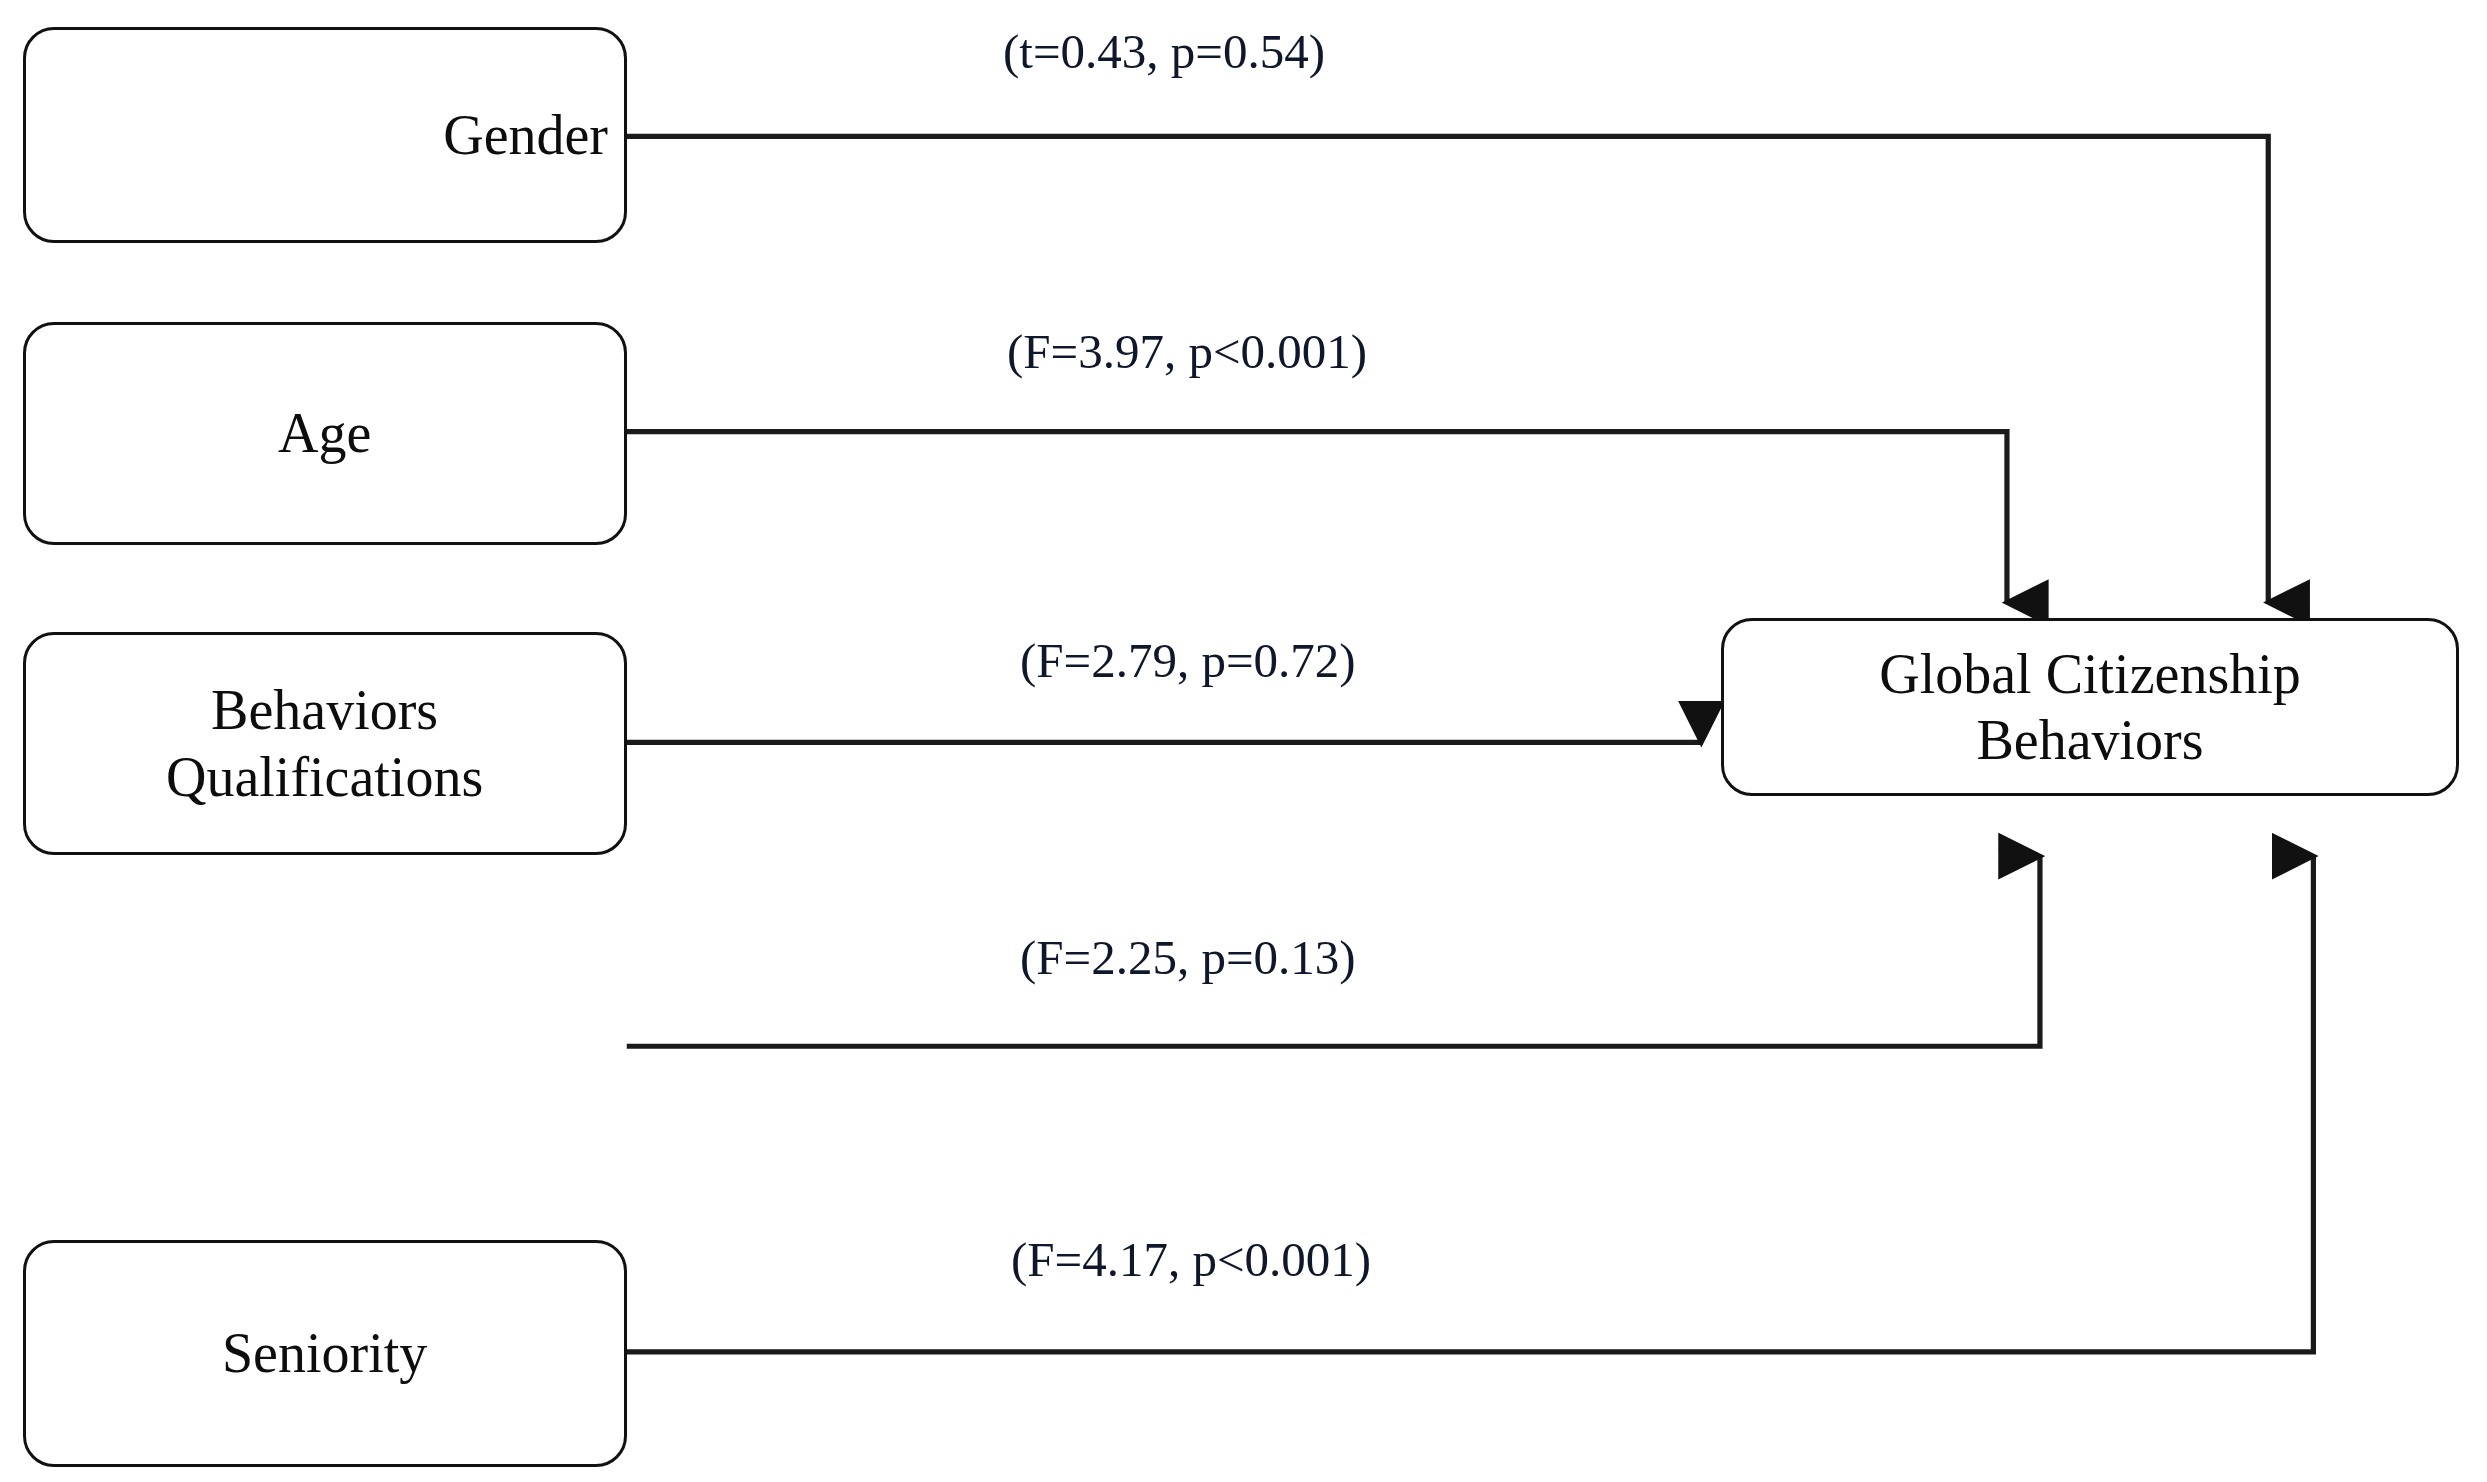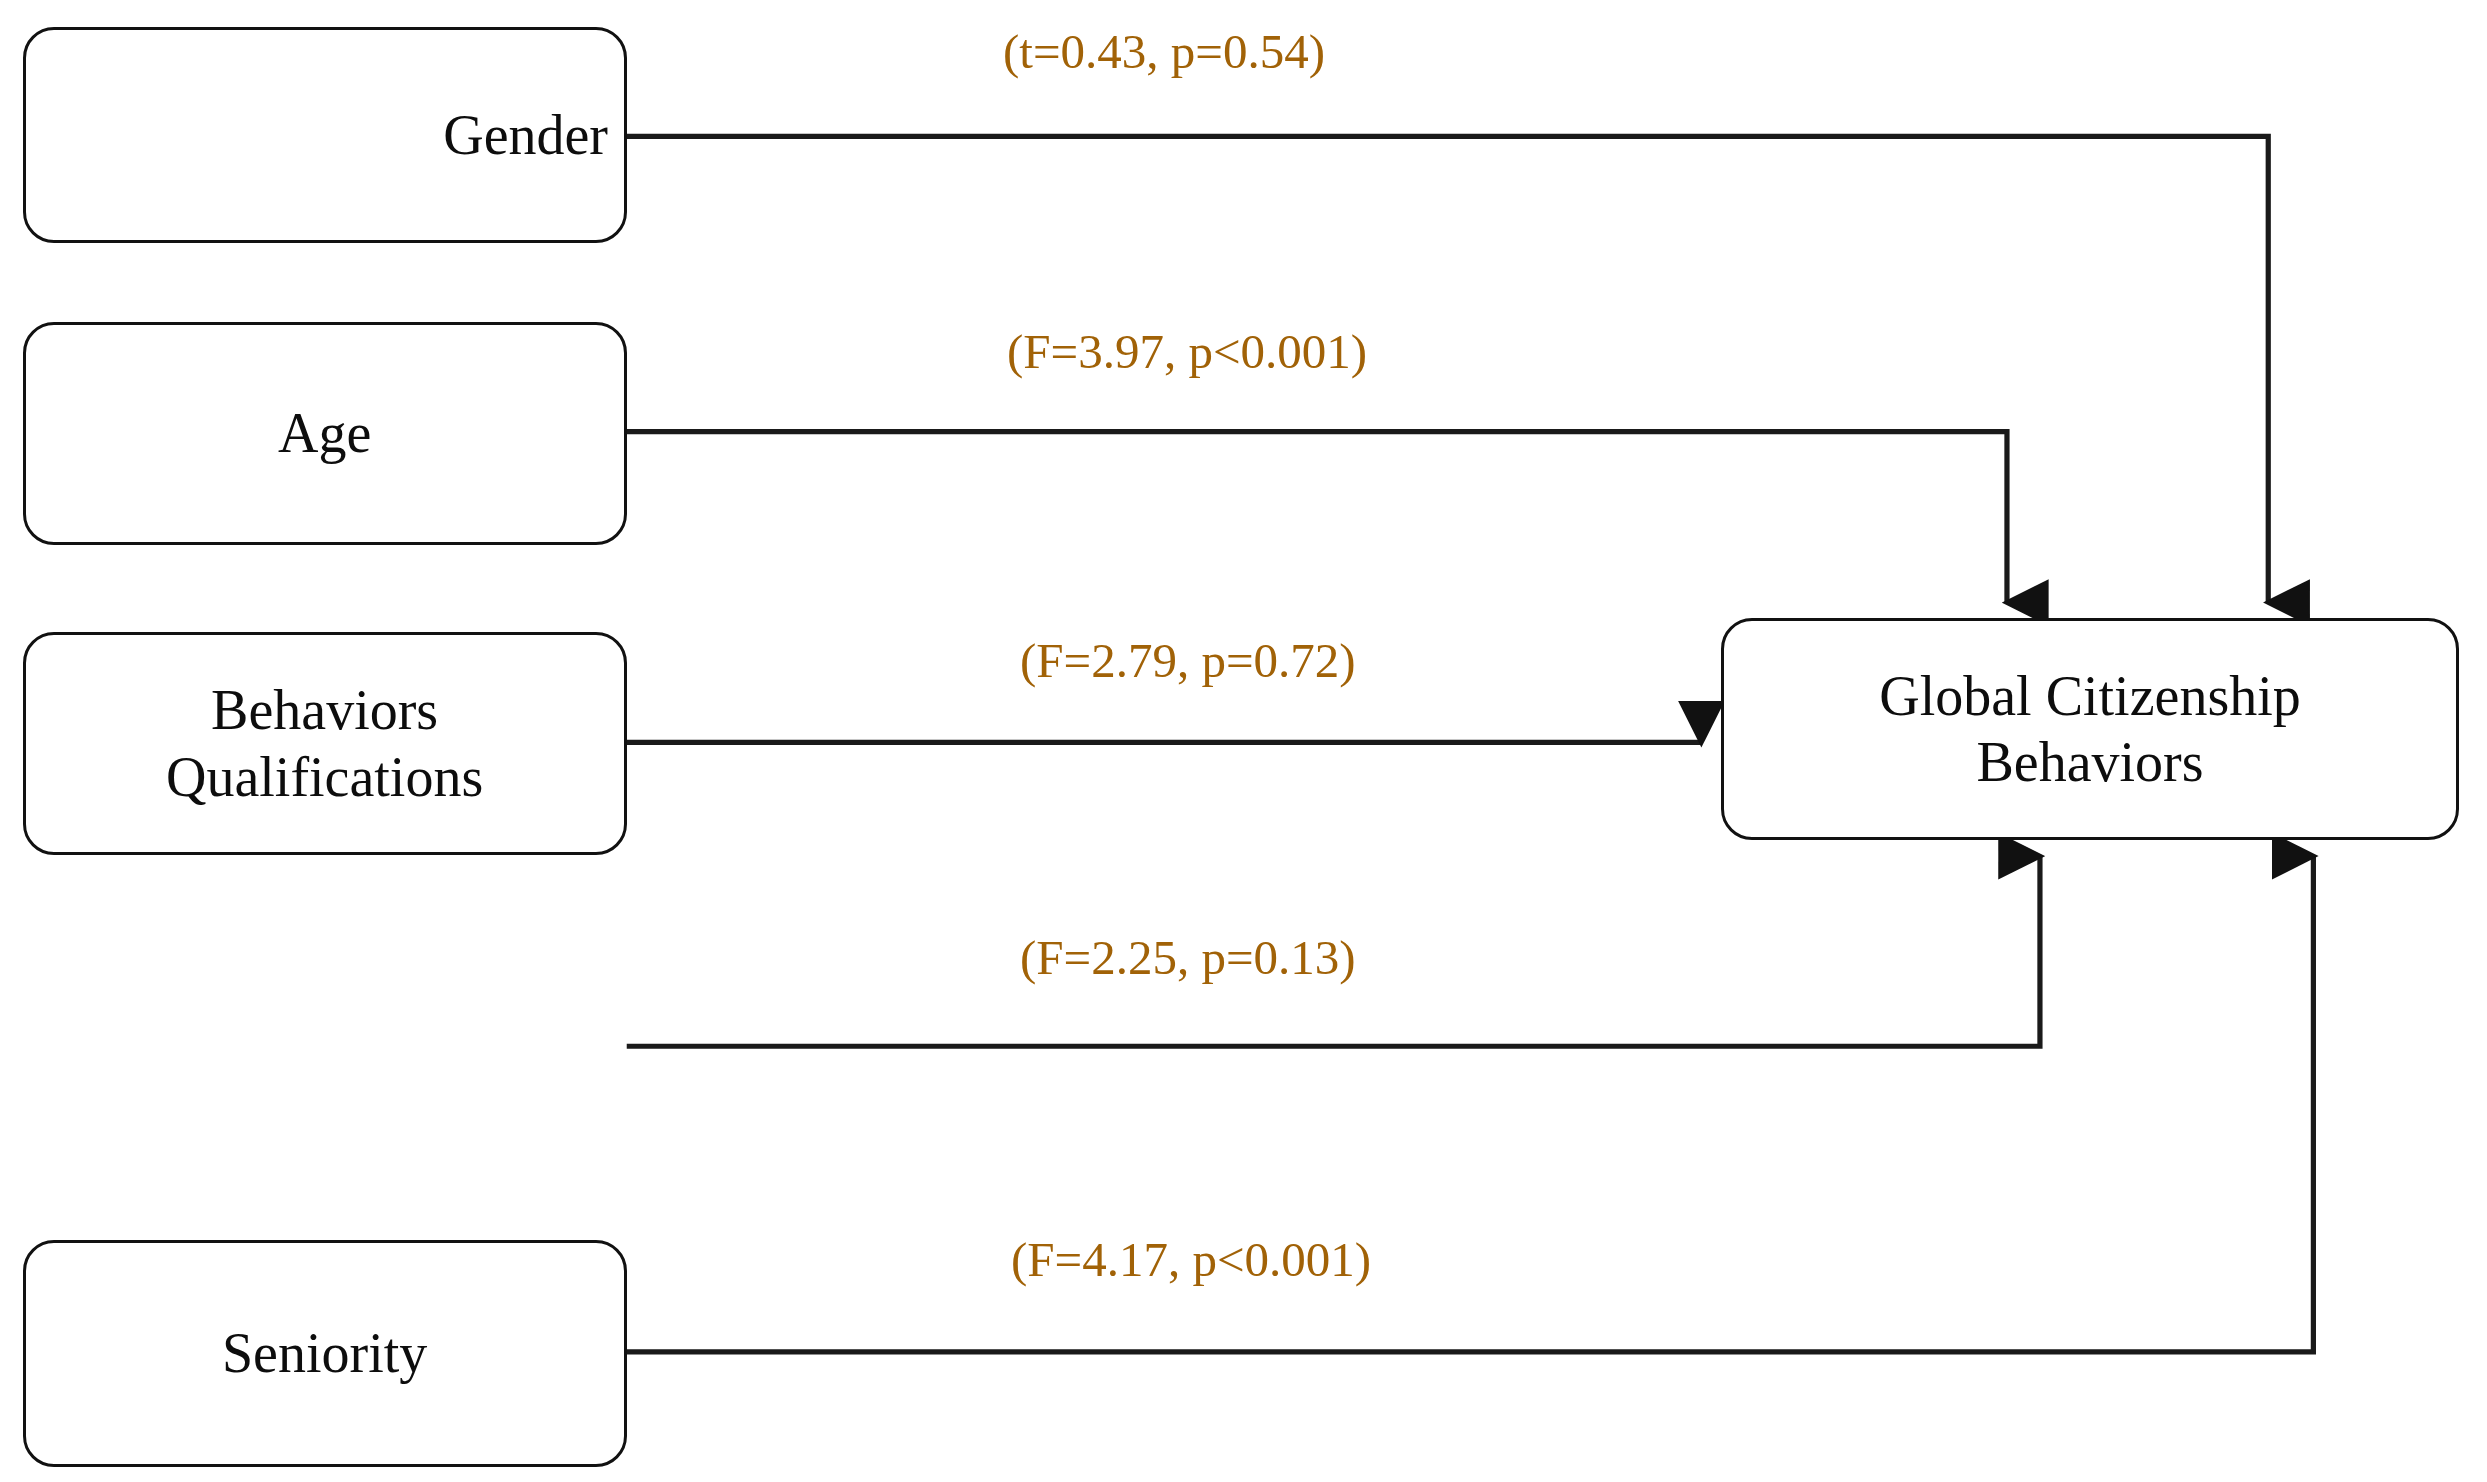--- a/index.html
+++ b/index.html
@@ -48,27 +48,27 @@
   }
   .predictor-box {
     left: 22.6px;
     width: 604px;
     font-size: 56px;
   }
   .outcome-box {
     left: 1721px;
     top: 618px;
     width: 738px;
-    height: 222px;
+    height: 178px;
     font-size: 56px;
   }
   .edge-label {
     position: absolute;
     font-size: 49px;
-    color: #a16207;
+    color: #0f172a;
     white-space: nowrap;
     font-family: "Liberation Serif", "DejaVu Serif", serif;
   }
 </style>
 </head>
 <body>
 
 <div id="diagram-root">
 
   <svg id="diagram-svg" viewBox="0 0 2865 1708" preserveAspectRatio="none" xmlns="http://www.w3.org/2000/svg">

